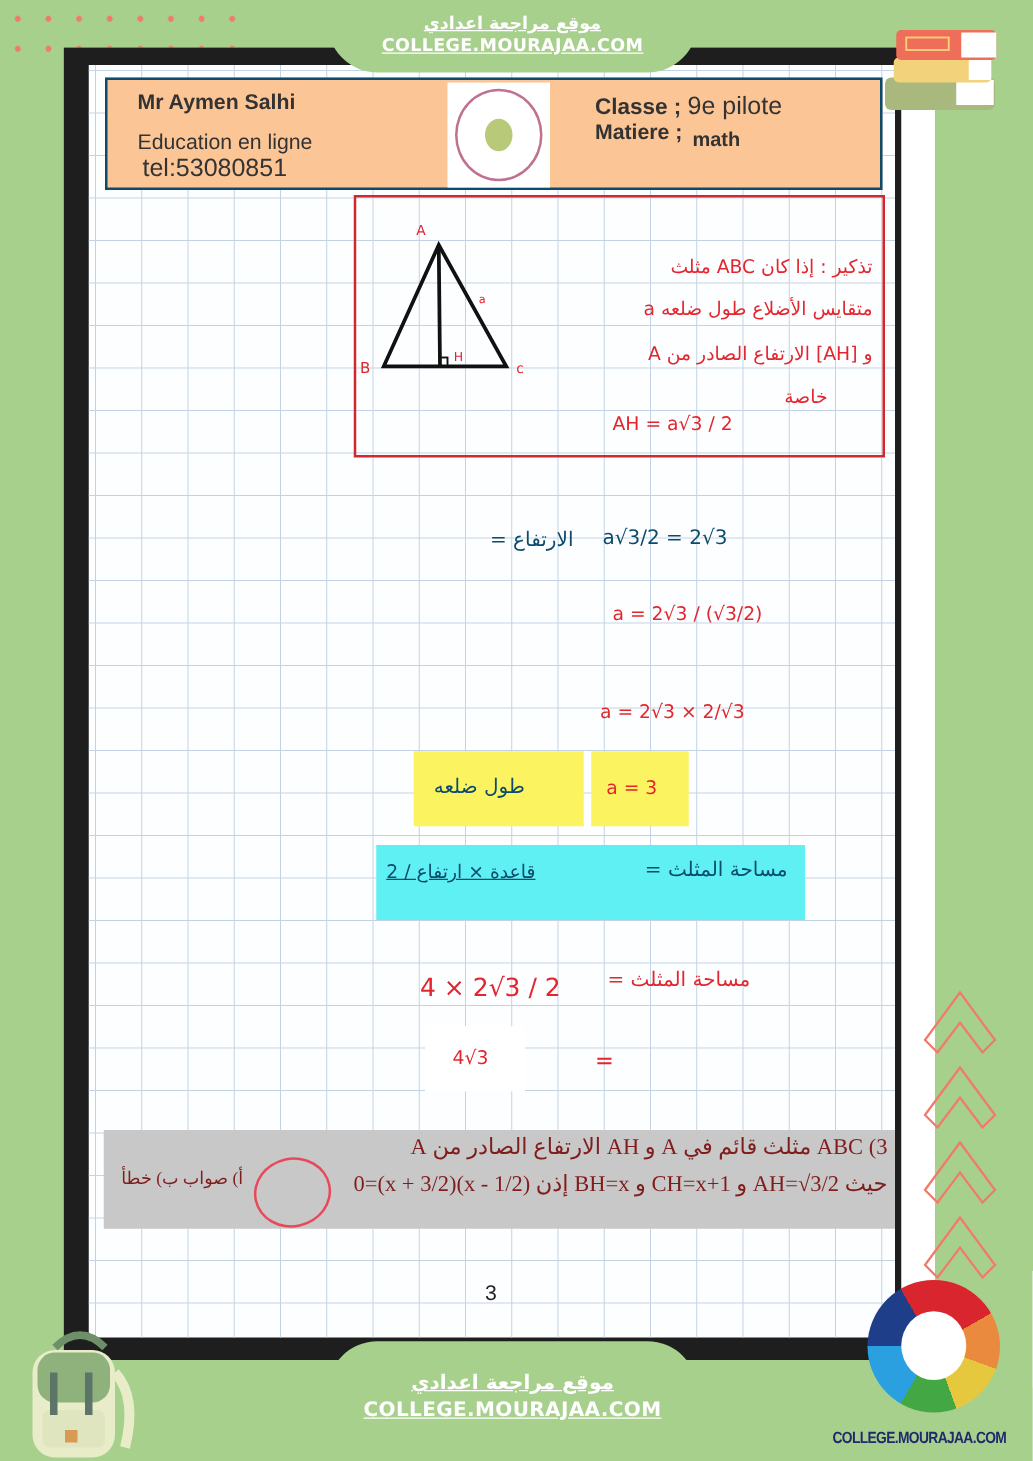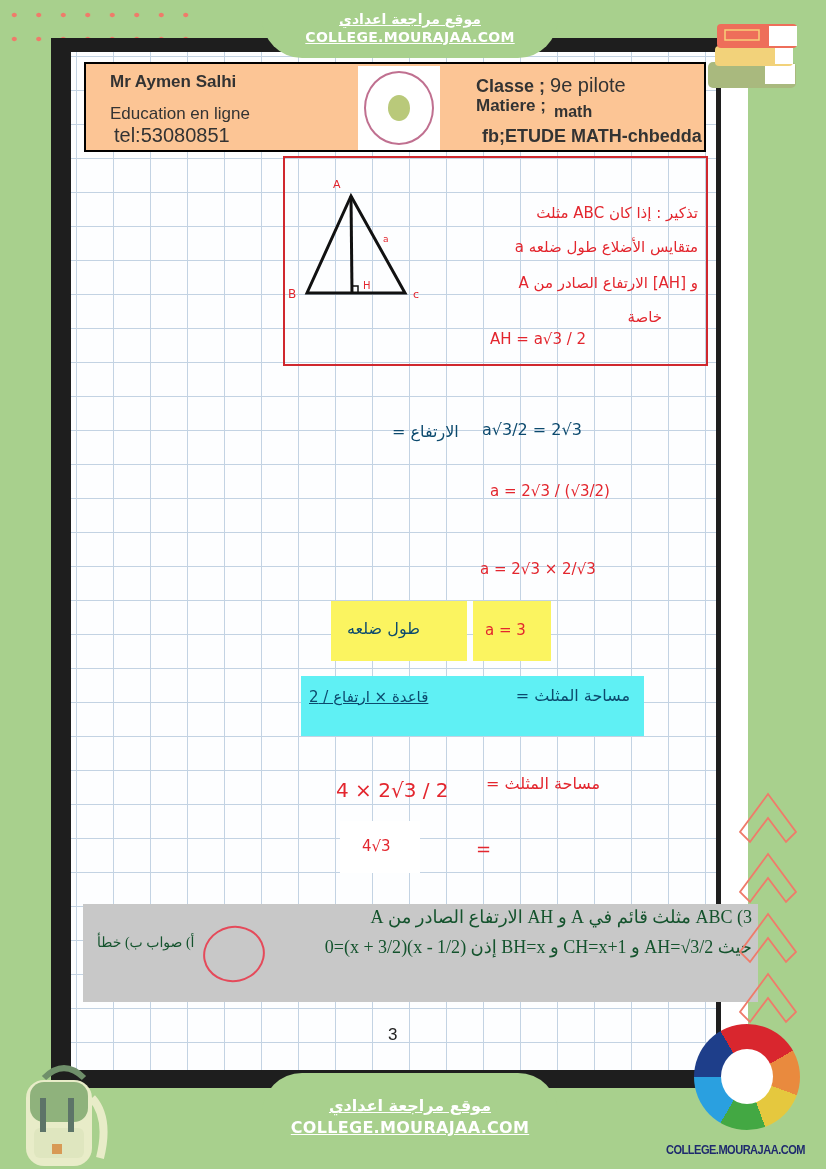--- a/index.html
+++ b/index.html
@@ -11,40 +11,40 @@
   .paper{position:absolute;left:71px;top:52px;width:645px;height:1018px;background-color:#fdfeff;
     background-image:linear-gradient(#c3d3e3 1px,transparent 1px),linear-gradient(90deg,#c3d3e3 1px,transparent 1px);
     background-size:37px 34px;background-position:5px 4px;}
   .top-tab{position:absolute;left:262px;top:0;width:296px;height:58px;background:#a8d08d;border-radius:0 0 40px 40px;text-align:center;color:#fff;}
   .tab-ar{font-family:"DejaVu Sans",sans-serif;font-weight:bold;font-size:14px;text-decoration:underline;margin-top:10px;line-height:18px;direction:rtl;}
   .tab-en{font-family:"DejaVu Sans",sans-serif;font-weight:bold;font-size:14px;text-decoration:underline;line-height:18px;letter-spacing:.3px;}
   .bot-tab{position:absolute;left:262px;top:1073px;width:296px;height:96px;background:#a8d08d;border-radius:40px 40px 0 0;text-align:center;color:#fff;}
   .bot-tab .tab-ar{margin-top:22px;font-size:16px;line-height:22px;}
   .bot-tab .tab-en{font-size:16px;line-height:22px;}
   .bot-strip{position:absolute;left:0;top:1110px;width:826px;height:59px;background:#a8d08d;}
-  .header{position:absolute;left:84px;top:62px;width:622px;height:90px;background:#fcc595;border:2px solid #000000;box-sizing:border-box;color:#333;padding-left:48px;}
+  .header{position:absolute;left:84px;top:62px;width:622px;height:90px;background:#fcc595;border:2px solid #0c4a6e;box-sizing:border-box;color:#333;padding-left:48px;}
   .h-name{position:absolute;left:24px;top:8px;font-size:17px;font-weight:bold;}
   .h-edu{position:absolute;left:24px;top:40px;font-size:17px;}
   .h-tel{position:absolute;left:28px;top:60px;font-size:20px;}
   .h-logo{position:absolute;left:272px;top:2px;width:82px;height:84px;background:#fff;display:flex;align-items:center;justify-content:center;}
   .h-seal{width:70px;height:74px;border-radius:50%;border:2px solid #c07090;box-sizing:border-box;display:flex;align-items:center;justify-content:center;}
   .h-tree{width:22px;height:26px;border-radius:50%;background:#b9c97a;}
   .h-classe{position:absolute;left:390px;top:10px;font-size:18px;font-weight:bold;}
   .h-classe span{font-weight:normal;font-size:20px;}
   .h-mat{position:absolute;left:390px;top:32px;font-size:17px;font-weight:bold;}
   .h-mat span{font-size:16px;margin-left:8px;position:relative;top:6px;}
   .h-fb{position:absolute;left:396px;top:62px;font-size:18px;font-weight:bold;}
   .redbox{position:absolute;left:283px;top:156px;width:425px;height:210px;border:2px solid #d0282e;box-sizing:border-box;}
   .hw{font-family:"DejaVu Sans",sans-serif;position:absolute;white-space:nowrap;}
   .red{color:#e3262e;} .blue{color:#0c4a6e;}
   .yellow1{position:absolute;left:331px;top:601px;width:136px;height:60px;background:#fbf460;}
   .yellow2{position:absolute;left:473px;top:601px;width:78px;height:60px;background:#fbf460;}
   .cyan1{position:absolute;left:301px;top:676px;width:343px;height:60px;background:#5ff0f4;}
   .cyan2{position:absolute;left:340px;top:821px;width:80px;height:52px;background:#ffffff;}
-  .greybox{position:absolute;left:83px;top:904px;width:633px;height:98px;background:#c8c8c8;font-family:"Liberation Serif",serif;color:#14532d;padding-left:42px;}
+  .greybox{position:absolute;left:83px;top:904px;width:633px;height:79px;background:#c8c8c8;font-family:"Liberation Serif",serif;color:#7f1d1d;}
   .g-line1{position:absolute;right:6px;top:2px;font-size:18px;direction:rtl;}
   .g-line2{position:absolute;right:6px;top:32px;font-size:18px;direction:rtl;}
   .g-opt{position:absolute;left:14px;top:30px;font-size:14px;direction:rtl;}
   .circle{position:absolute;left:120px;top:22px;width:58px;height:52px;border:2px solid #e54a5a;border-radius:50%;transform:rotate(-12deg);}
   .pagenum{position:absolute;left:388px;top:1025px;font-size:17px;color:#222;}
   .chev{position:absolute;left:738px;width:60px;height:60px;}
   .books{position:absolute;left:703px;top:14px;width:100px;height:80px;}
   .bag{position:absolute;left:14px;top:1058px;width:100px;height:110px;}
   .wheel{position:absolute;left:694px;top:1024px;width:106px;height:106px;border-radius:50%;
     background:conic-gradient(#d9262e 0 60deg,#e98a3e 60deg 110deg,#e5c83e 110deg 160deg,#43a843 160deg 210deg,#2aa0e0 210deg 270deg,#1e3e8a 270deg 330deg,#d9262e 330deg 360deg);}
@@ -79,21 +79,20 @@
   <div class="h-name">Mr Aymen Salhi</div>
   <div class="h-edu">Education en ligne</div>
   <div class="h-tel">tel:53080851</div>
   <div class="h-logo">
     <div class="h-seal">
         <div class="h-tree"></div>
       </div>
   </div>
   <div class="h-classe"><b>Classe ;</b> <span>9e pilote</span></div>
   <div class="h-mat"><b>Matiere ;</b><span>math</span></div>
-  <div class="h-fb">fb;ETUDE MATH-chbedda</div>
 </div>
 
 <div class="redbox">
   <svg style="position:absolute;left:0;top:0" width="425" height="210">
     <polygon points="66,38 22,135 120,135" fill="none" stroke="#111" stroke-width="3"></polygon>
     <line x1="66" y1="38" x2="67" y2="135" stroke="#111" stroke-width="3"></line>
     <rect x="67" y="128" width="6" height="7" fill="none" stroke="#111" stroke-width="1.5"></rect>
     <text x="48" y="30" fill="#e3262e" font-size="11" font-family="DejaVu Sans">A</text>
     <text x="3" y="140" fill="#e3262e" font-size="12" font-family="DejaVu Sans">B</text>
     <text x="128" y="140" fill="#e3262e" font-size="11" font-family="DejaVu Sans">c</text>

